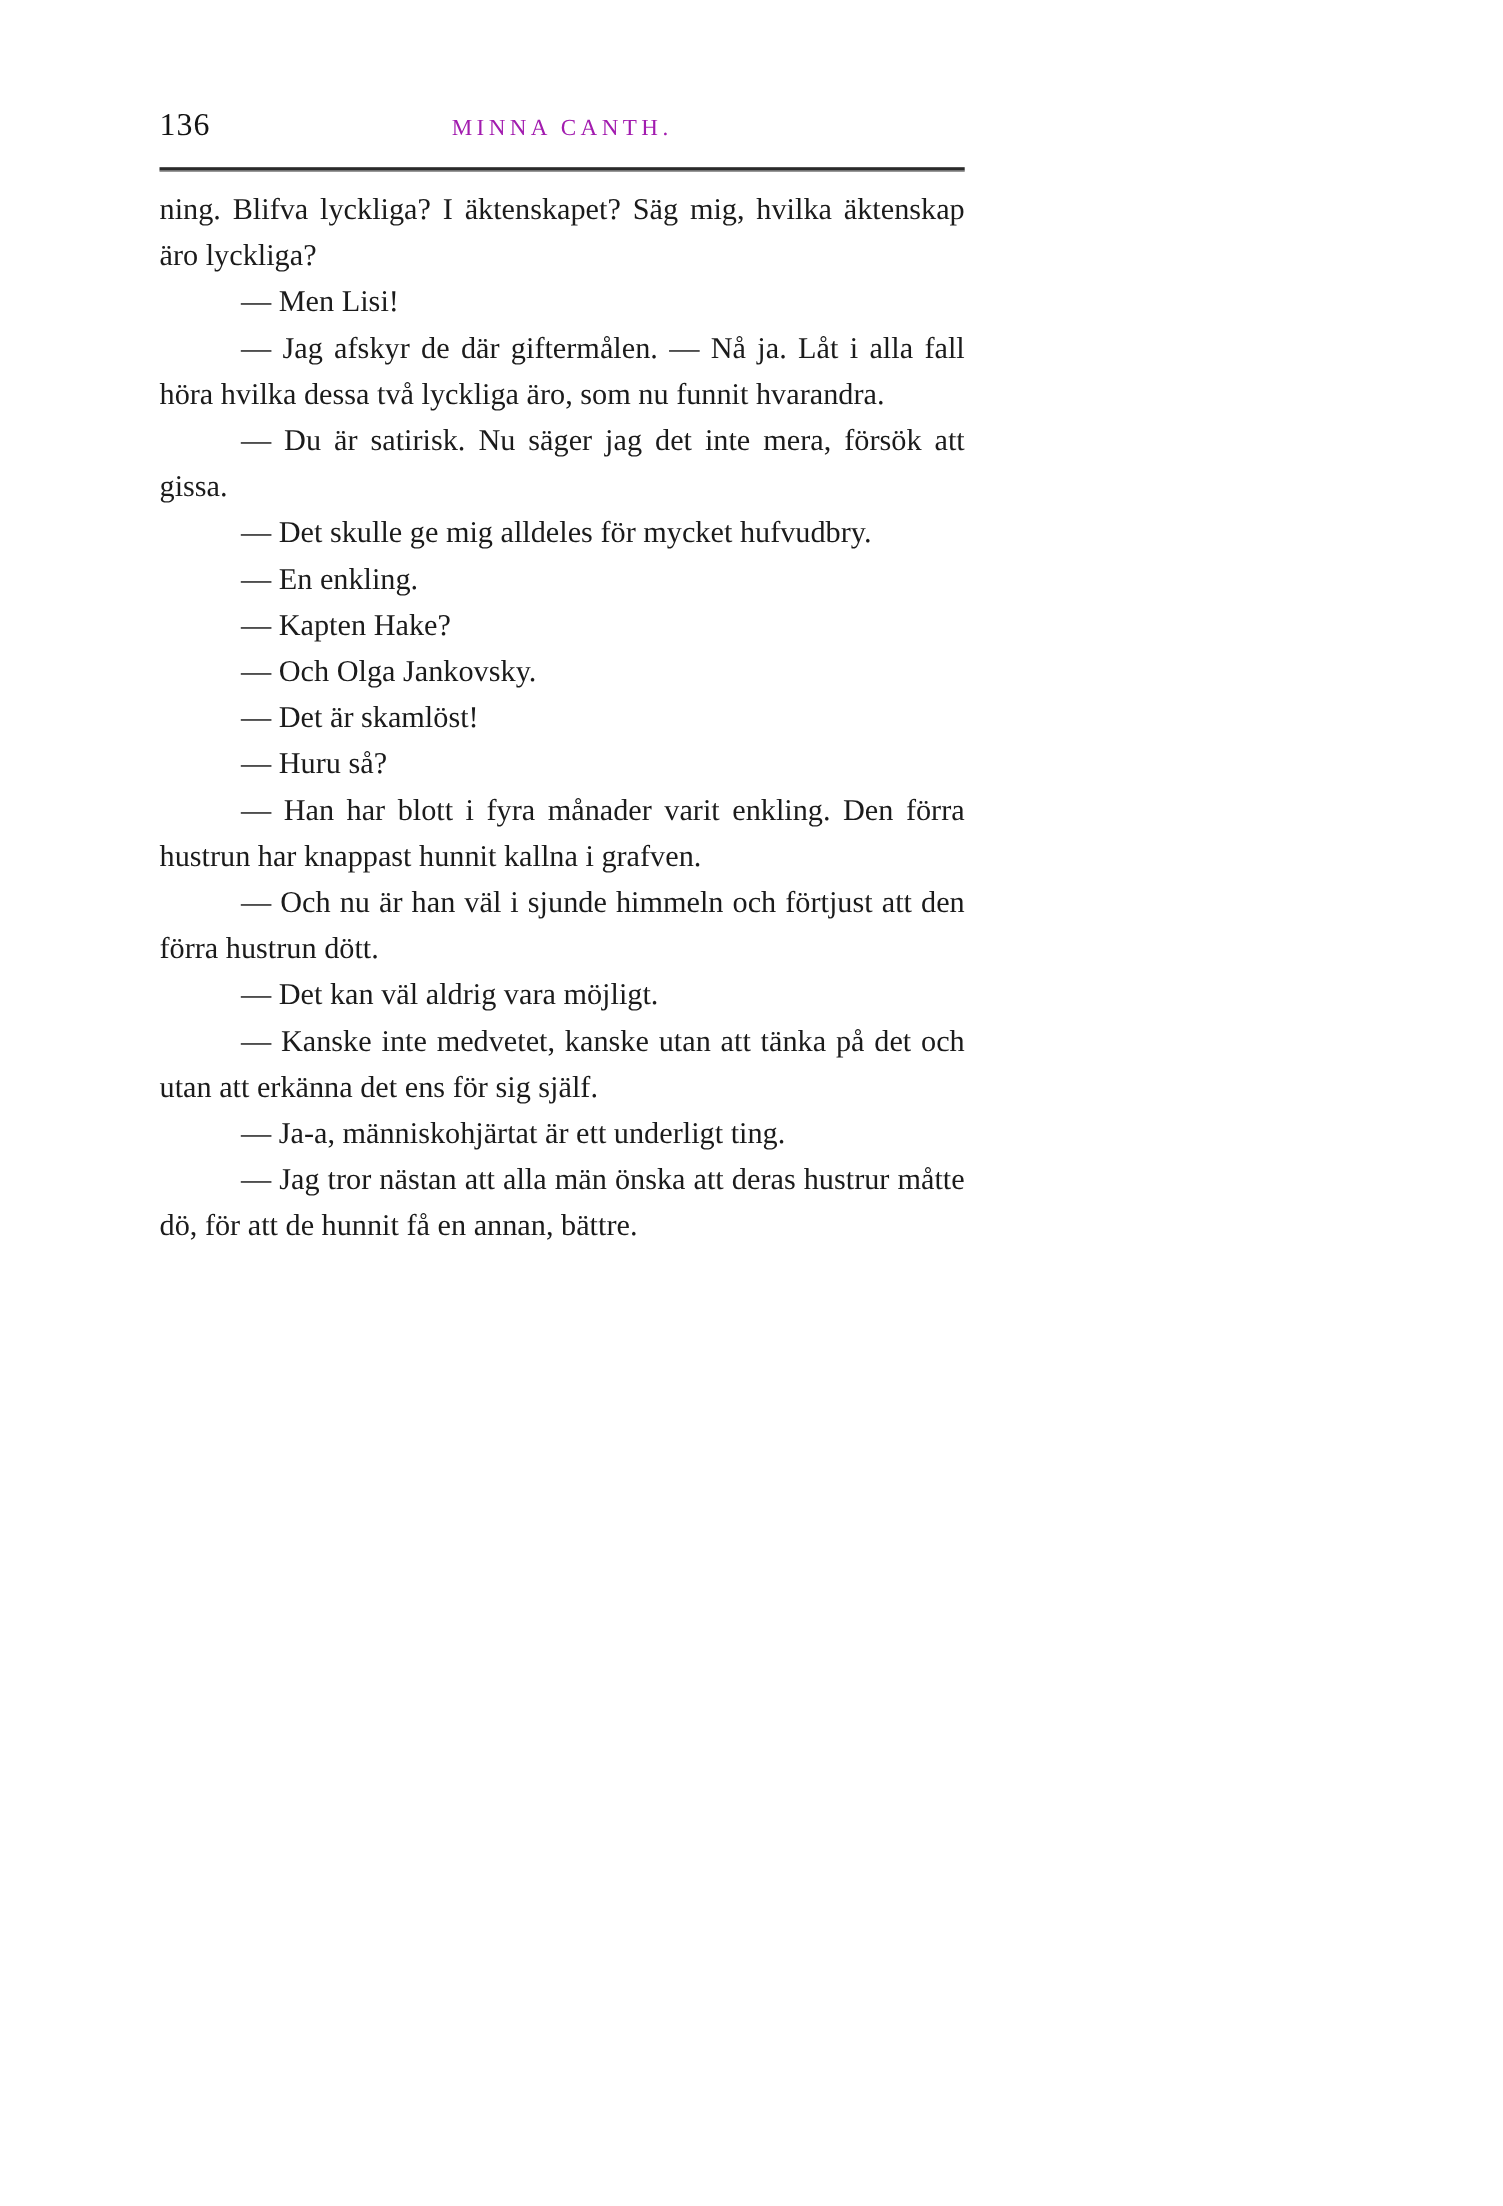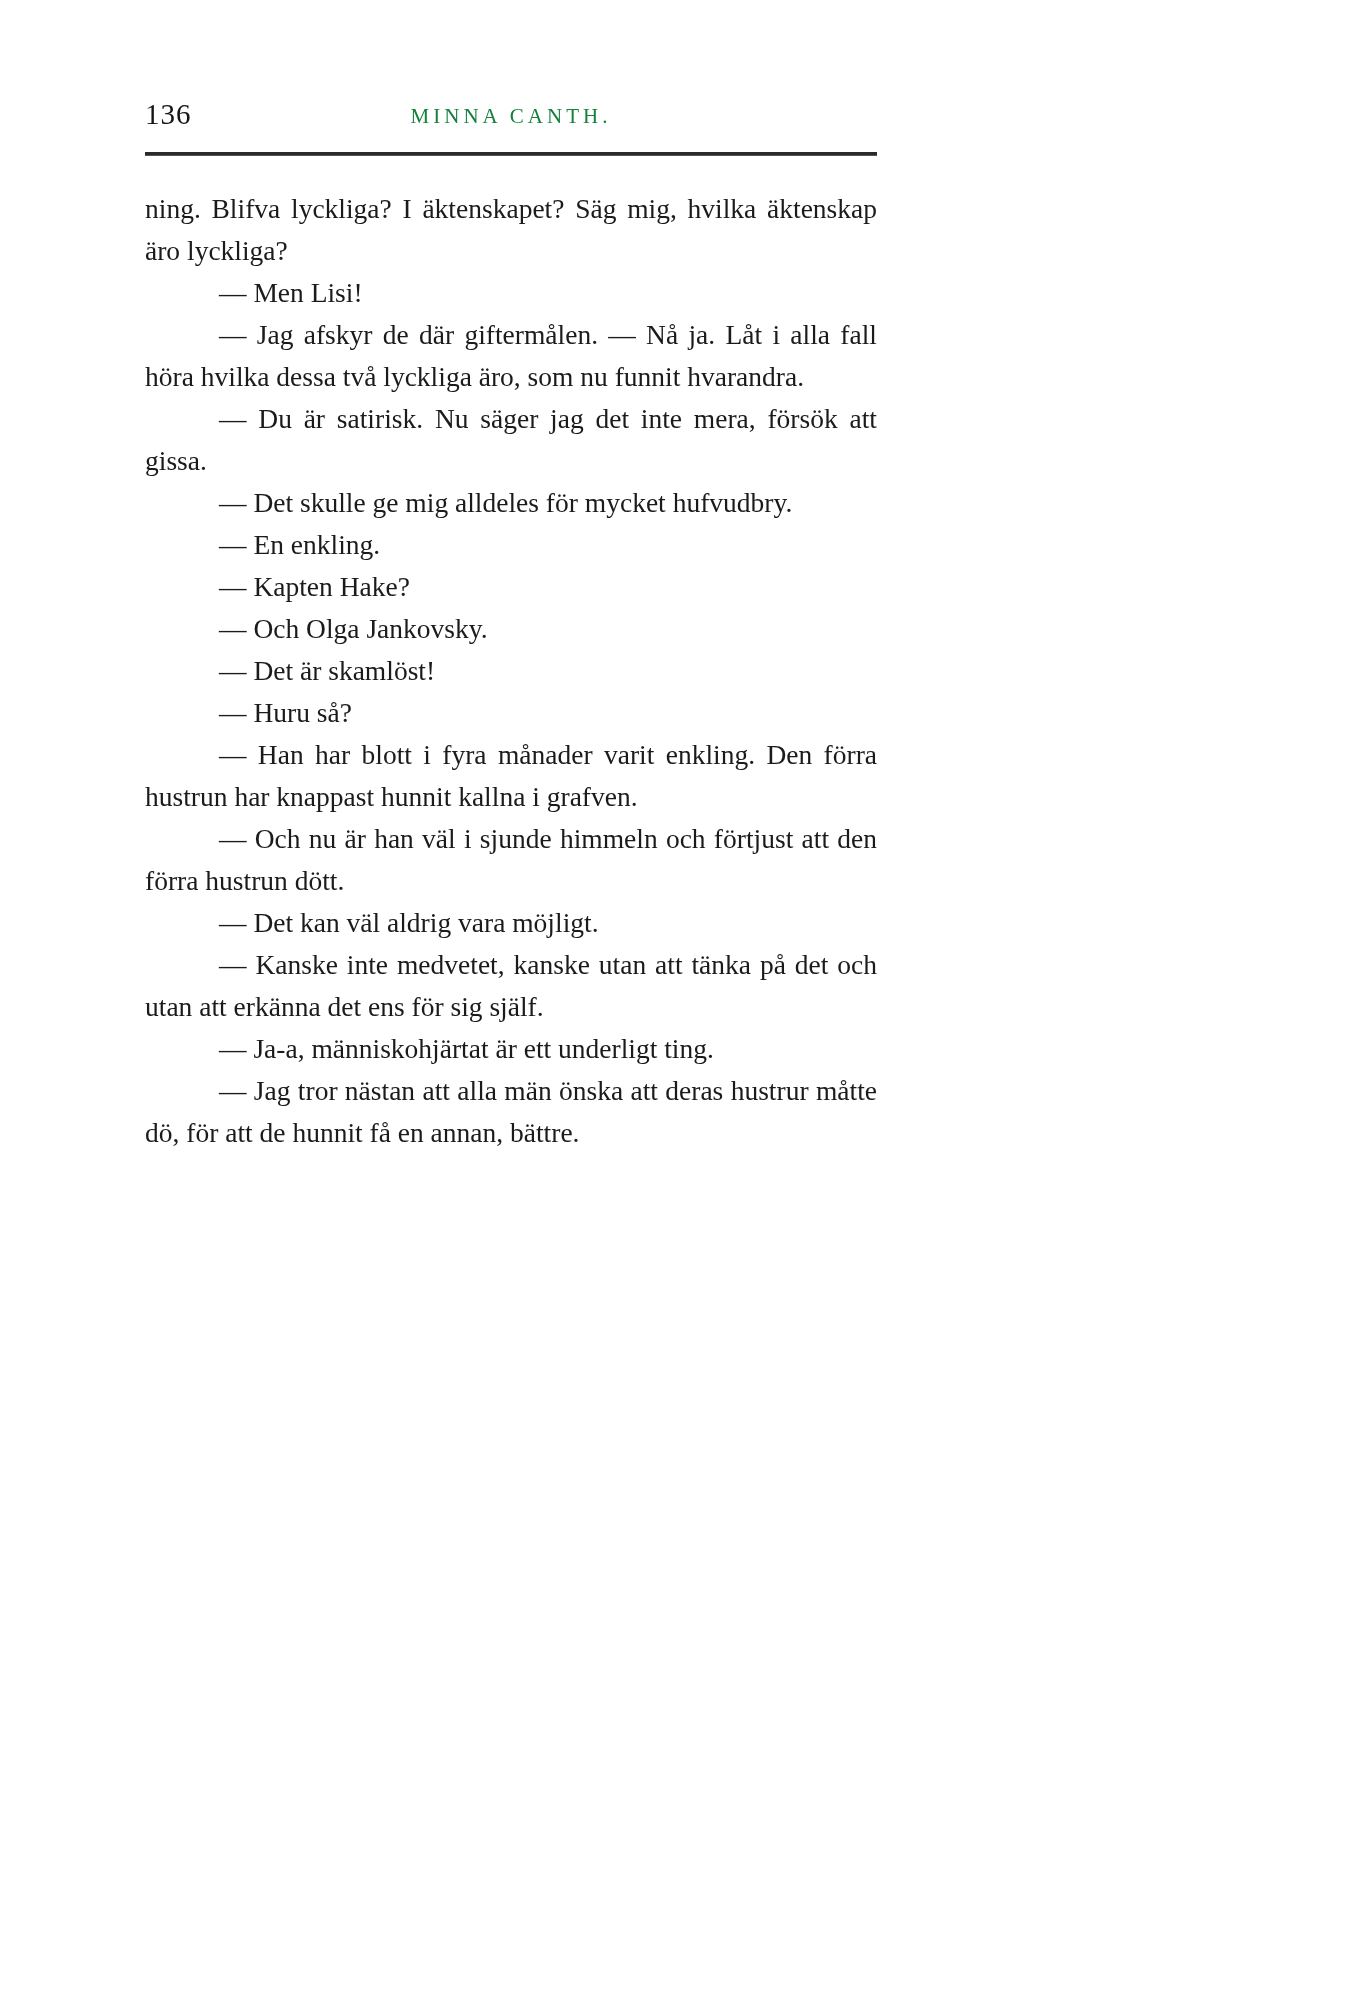--- a/index.html
+++ b/index.html
@@ -41,33 +41,33 @@
   }
 
   .running-header {
     position: absolute;
     left: 0;
     right: 0;
     top: 6px;
     text-align: center;
     font-size: 21px;
     letter-spacing: 4px;
-    color: #15803d;
+    color: #a21caf;
   }
 
   .header-rule {
     margin-top: 14px;
     width: 100%;
     height: 0;
     border-top: 3px solid #2a2a2a;
     border-bottom: 1px solid #555555;
   }
 
   .page-body {
-    margin-top: 32px;
+    margin-top: 13px;
     font-size: 27.5px;
     line-height: 42px;
     text-align: justify;
     color: #1b1b1b;
   }
 
   .page-body p {
     margin: 0;
   }
 

